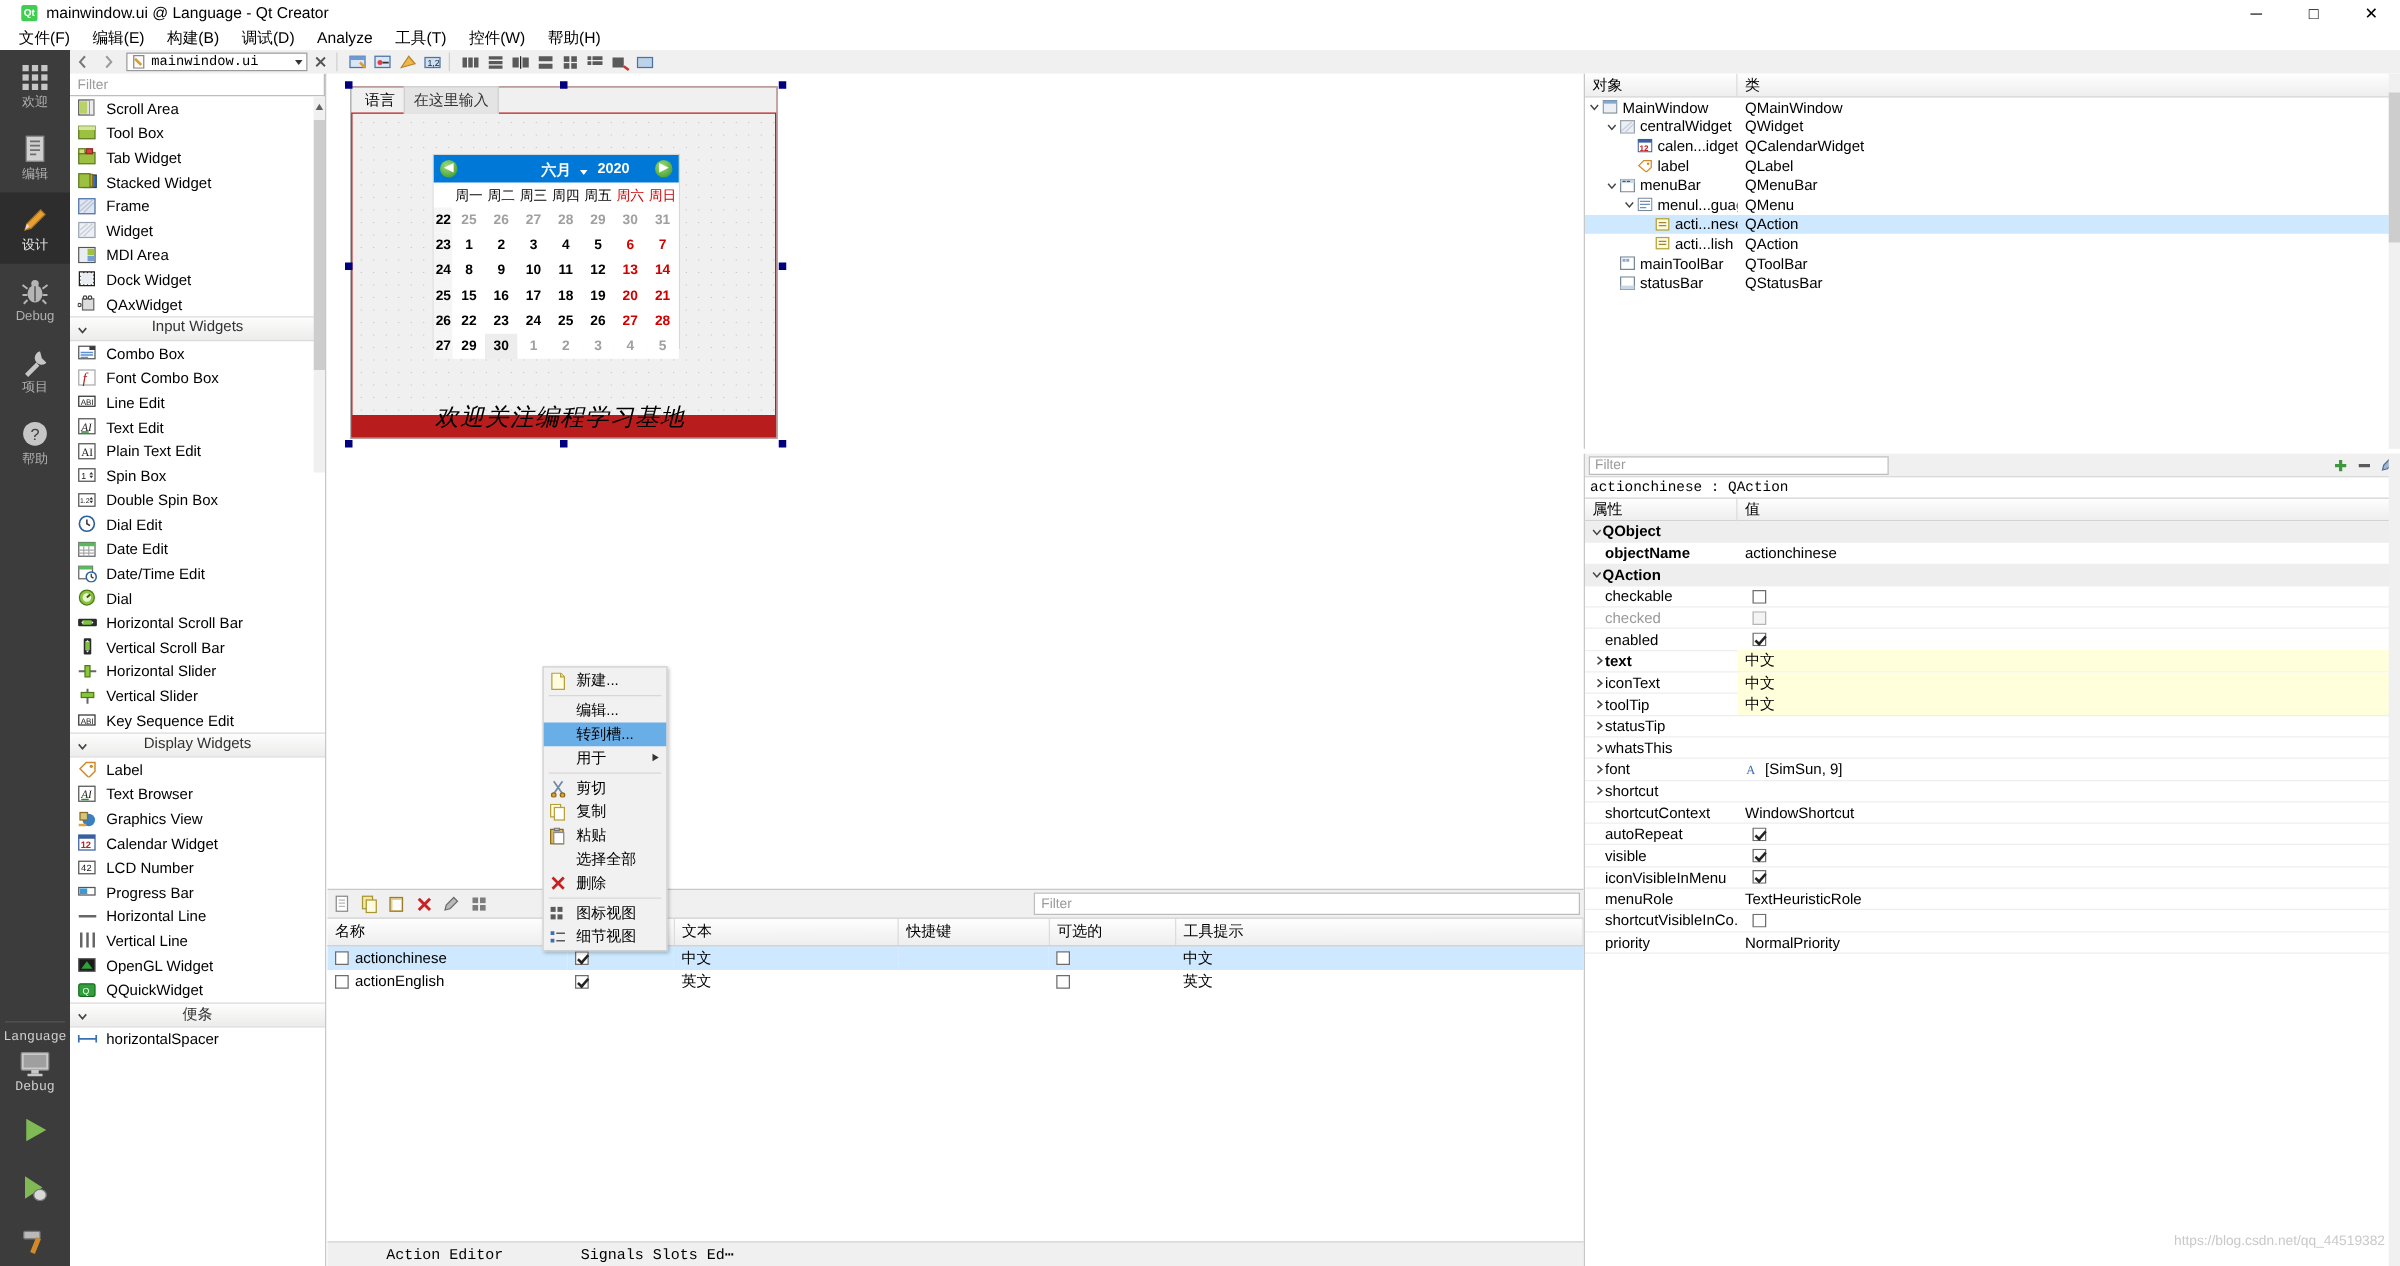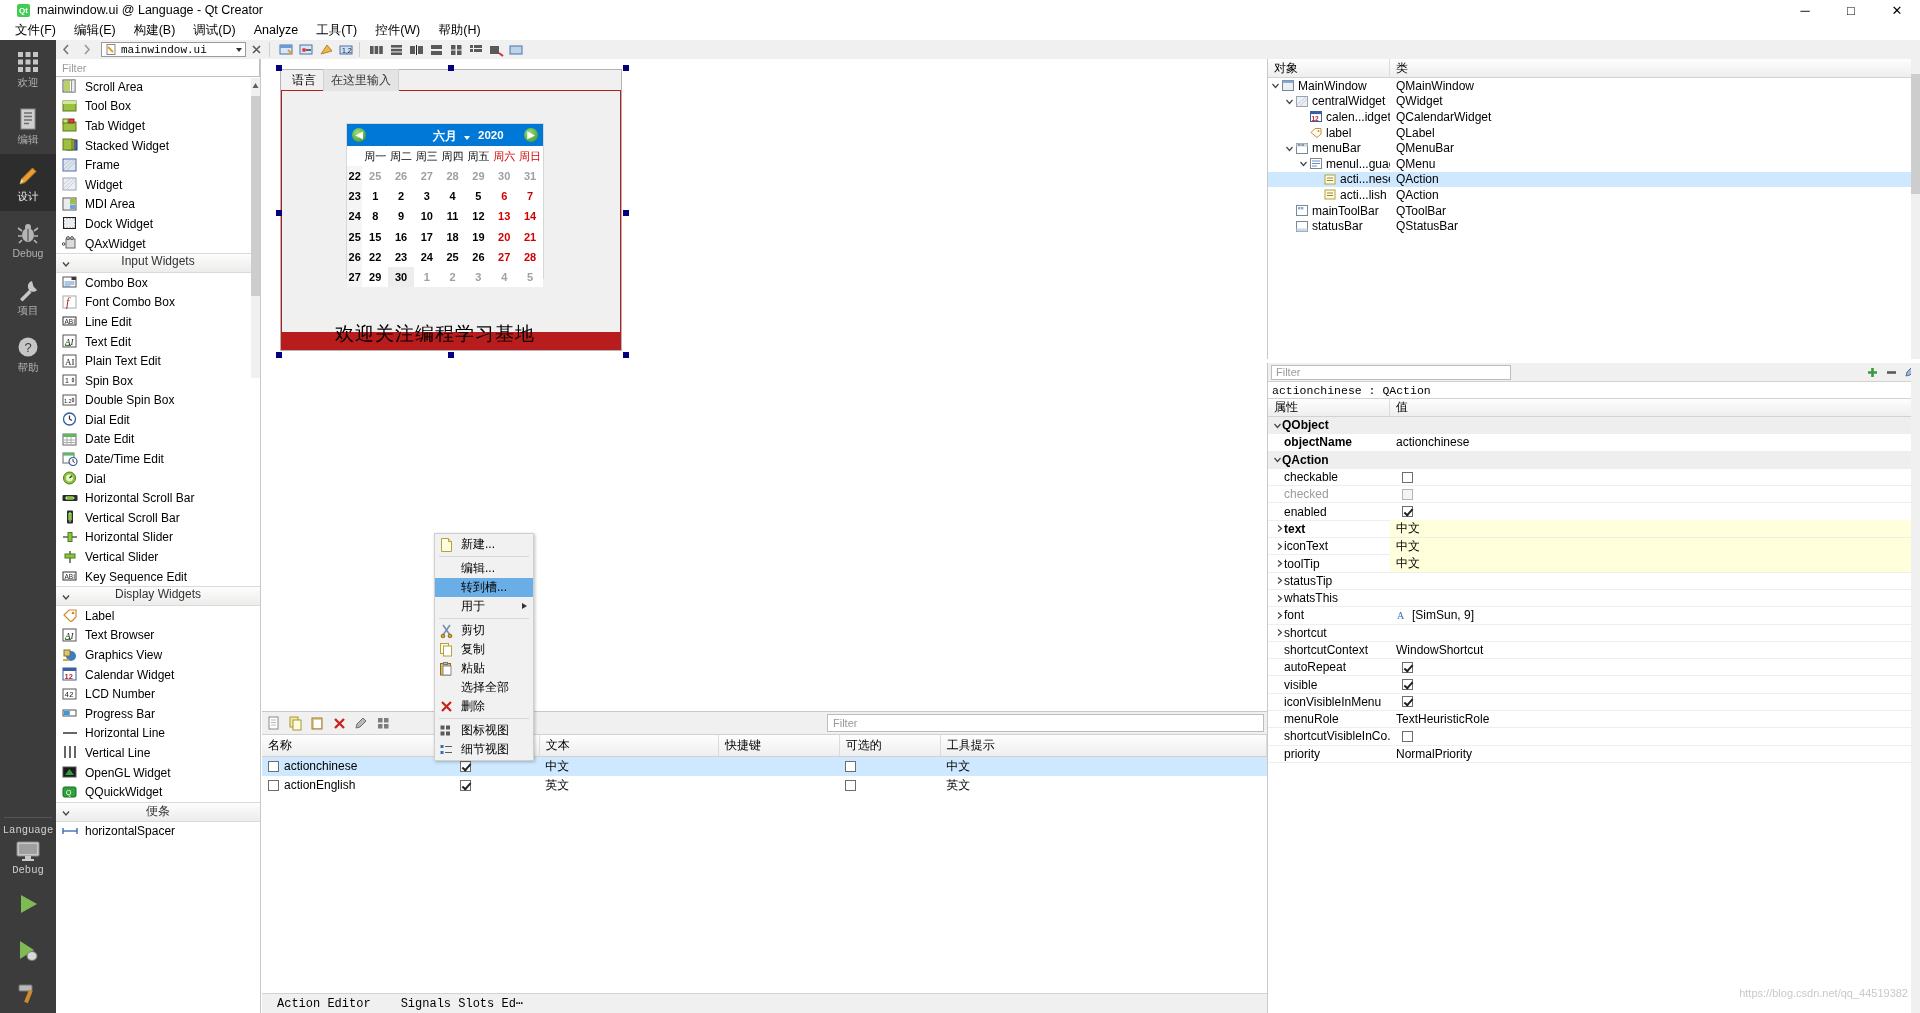--- a/index.html
+++ b/index.html
@@ -116,24 +116,24 @@
   #calGrid th{ font-weight:normal;font-size:11px;color:#000;height:20px;text-align:center;
     background:#fff; }
   #calGrid th.we{ color:#d00000; }
   #calGrid td{ height:20.2px;text-align:center;font-size:11px;color:#000;background:#fff;font-weight:bold; }
   #calGrid td.wk{ background:#f5f5f5;color:#000; }
   #calGrid td.out{ color:#a0a0a0; }
   #calGrid td.sat,#calGrid td.sun{ color:#d00000; }
   #calGrid td.out.sat,#calGrid td.out.sun{ color:#a0a0a0; }
   #calGrid td.sel{ background:#ededed; }
   #formLabel{
-    position:absolute;left:43px;top:228px;width:220px;height:30px;
+    position:absolute;left:56px;top:228px;width:220px;height:30px;
     display:flex;align-items:center;justify-content:center;
     font-family:"DejaVu Serif", serif;font-size:19px;color:#000;
-    letter-spacing:1px;
+    font-style:italic;letter-spacing:1px;
   }
   
   #ctxmenu{
     position:absolute;left:434px;top:533px;width:100px;
     background:#f1f1f1;border:1px solid #cfcfcf;box-shadow:1px 1px 3px rgba(0,0,0,.25);
     z-index:40;padding:1px 0;
   }
   #ctxmenu .ci{ height:19px;display:flex;align-items:center;font-size:12px;color:#000;position:relative; }
   #ctxmenu .ci .cicon{ width:22px;height:19px;display:flex;align-items:center;justify-content:center;flex:0 0 22px; }
   #ctxmenu .ci .ctext{ padding-left:4px; }
@@ -161,21 +161,21 @@
   #aeTable td{ height:18px;padding-left:6px;border-bottom:none;color:#000; }
   #aeTable tr.sel td{ background:#cde8ff; }
   .chk{ width:11px;height:11px;border:1px solid #6d6d6d;background:#fff;display:inline-block;
     position:relative;vertical-align:middle; }
   .chk.on::after{ content:"";position:absolute;left:3px;top:0px;width:3px;height:7px;
     border:solid #222;border-width:0 2px 2px 0;transform:rotate(42deg); }
   #aeStatusRow{
     position:absolute;left:0;bottom:0;width:1005px;height:20px;background:#f0f0f0;
     border-top:1px solid #d2d2d2;display:flex;align-items:center;
   }
-  #aeStatusRow .tabi{ padding:2px 15px;font-size:12px;color:#000;font-family:"Liberation Mono",monospace; }
+  #aeStatusRow .tabi{ padding:2px 15px;font-size:12px;color:#000;font-family:"Liberation Mono",monospace;margin-left:32px; }
   
   #objectdock{
     position:absolute;left:1267px;top:59px;width:653px;height:300px;background:#fff;
     border-left:1px solid #c8c8c8;
   }
   #objHead{ display:flex;height:19px;background:linear-gradient(#fefefe,#eeeeee);
     border-bottom:1px solid #d2d2d2;font-size:12px;align-items:center; }
   #objHead .c1{ width:122px;padding-left:6px;border-right:1px solid #dcdcdc;height:19px;display:flex;align-items:center; }
   #objHead .c2{ padding-left:6px; }
   .orow{ display:flex;height:15.6px;align-items:center;font-size:12px;color:#000; }

